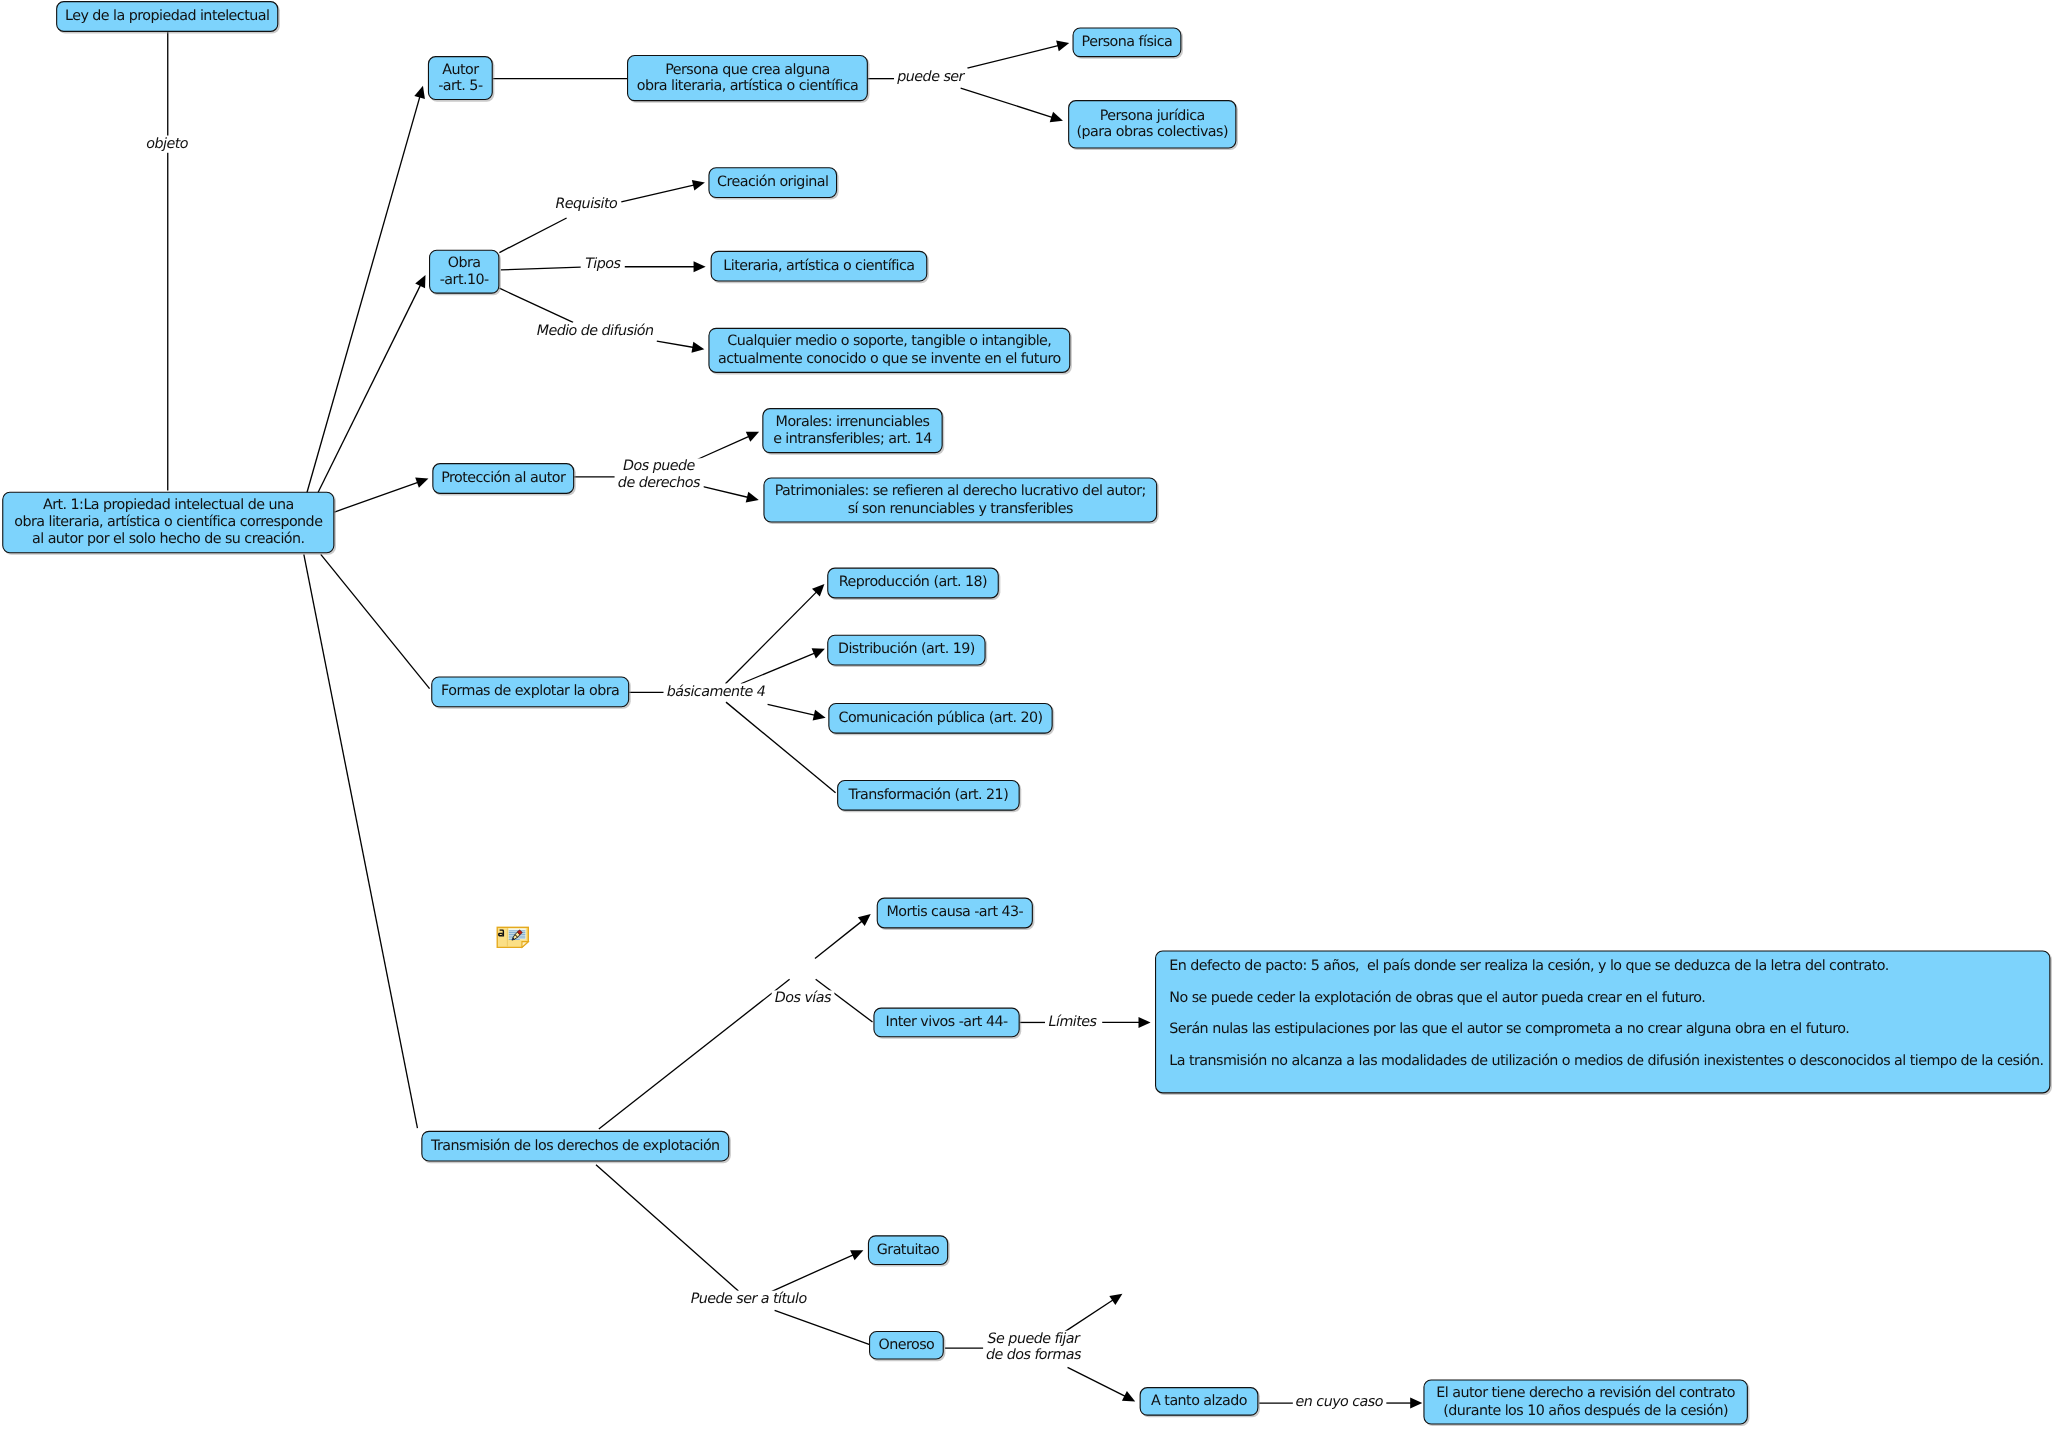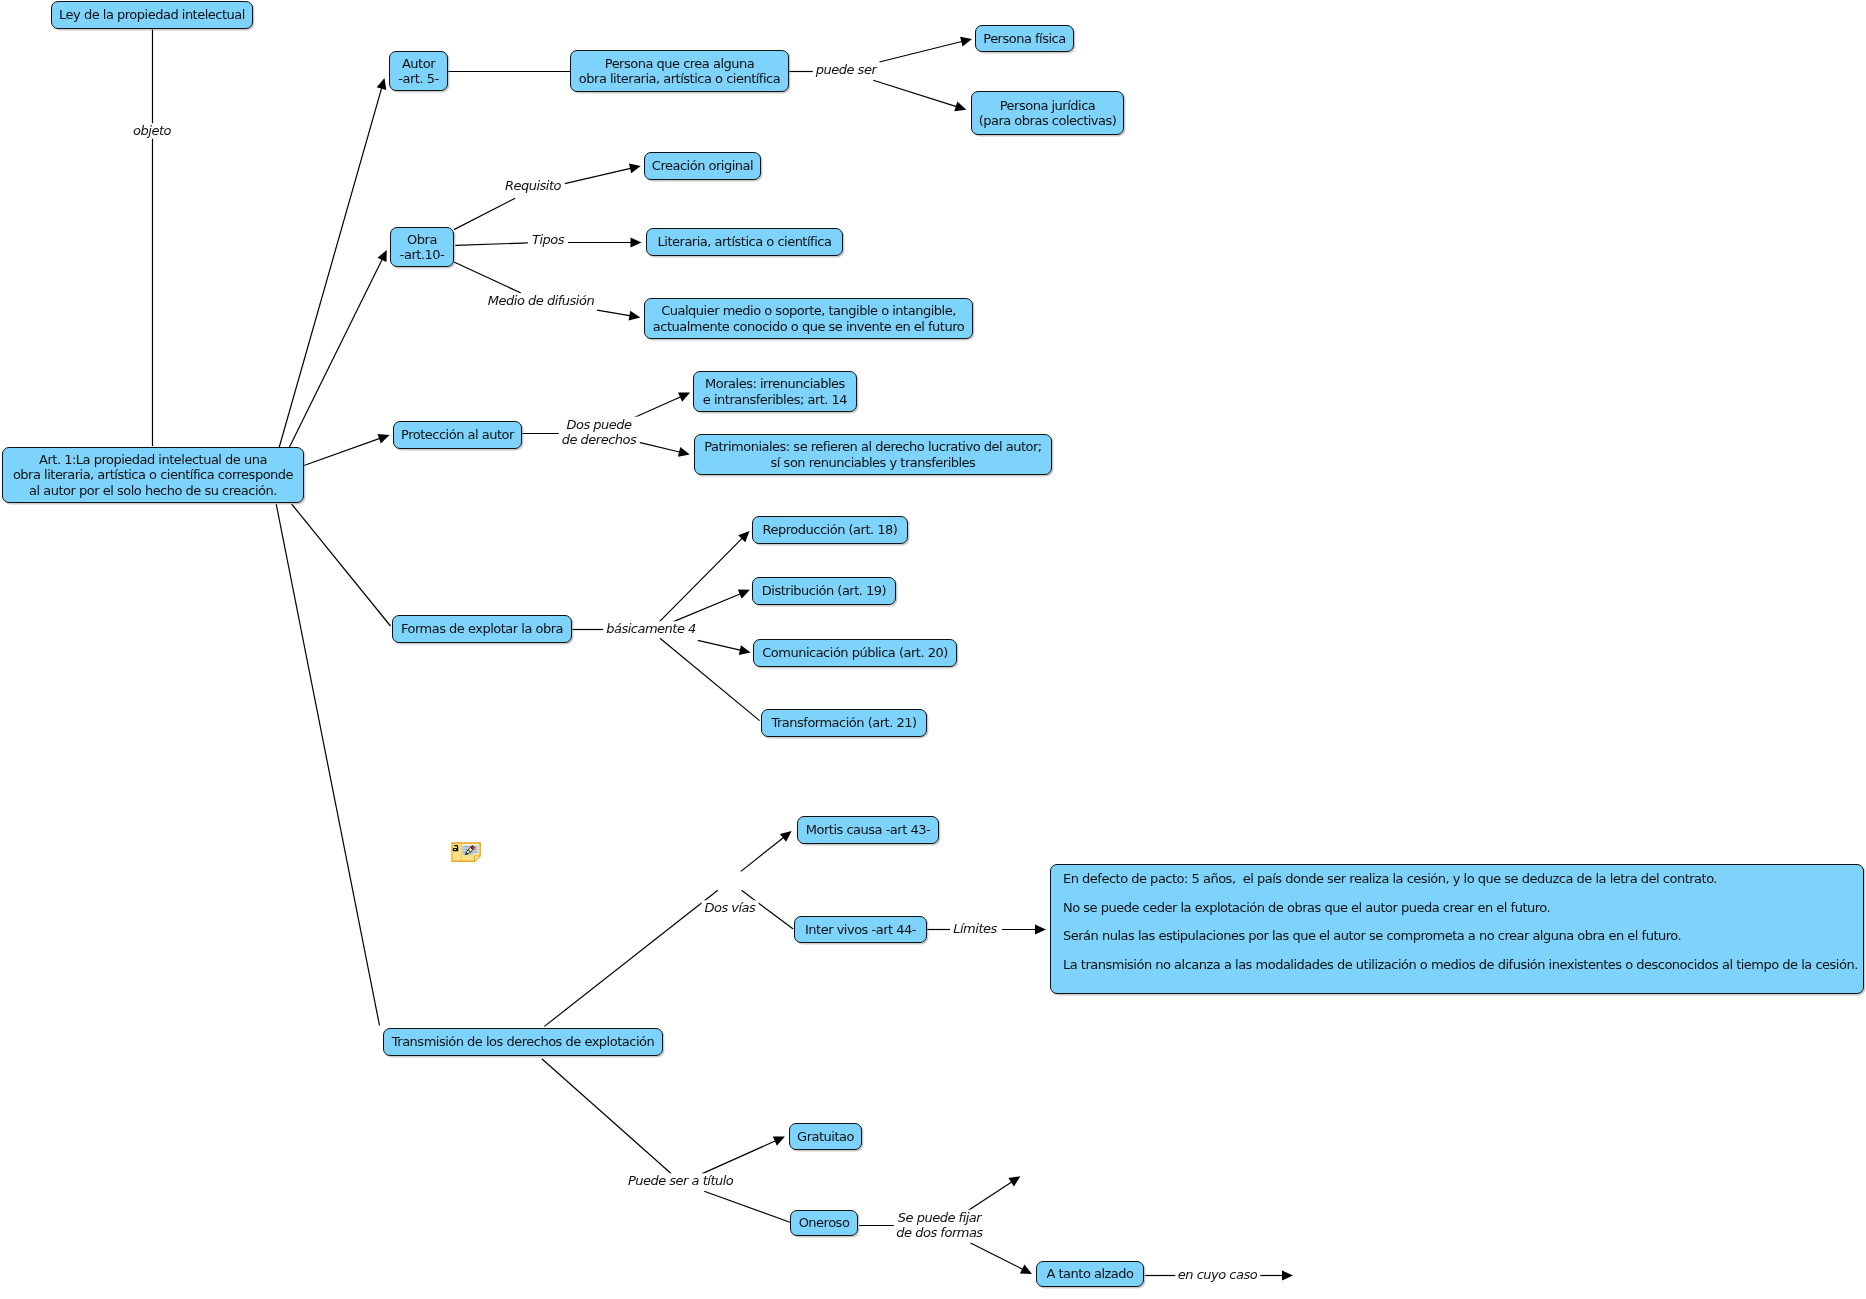--- a/index.html
+++ b/index.html
@@ -112,20 +112,22 @@
   <div class="concept" style="left:383px;top:1028px;width:280px;height:28px;">Transmisión de los derechos de explotación</div>
   <div class="concept" style="left:797px;top:816px;width:142px;height:28px;">Mortis causa -art 43-</div>
   <div class="concept" style="left:794px;top:916px;width:133px;height:27px;">Inter vivos -art 44-</div>
   <div class="concept left" style="left:1050px;top:864px;width:814px;height:130px;">En defecto de pacto: 5 años,  el país donde ser realiza la cesión, y lo que se deduzca de la letra del contrato.
 No se puede ceder la explotación de obras que el autor pueda crear en el futuro.
 Serán nulas las estipulaciones por las que el autor se comprometa a no crear alguna obra en el futuro.
 La transmisión no alcanza a las modalidades de utilización o medios de difusión inexistentes o desconocidos al tiempo de la cesión.</div>
   <div class="concept" style="left:789px;top:1123px;width:73px;height:27px;">Gratuitao</div>
   <div class="concept" style="left:790px;top:1210px;width:68px;height:26px;">Oneroso</div>
   <div class="concept" style="left:1036px;top:1261px;width:108px;height:26px;">A tanto alzado</div>
+  <div class="concept" style="left:1294px;top:1254px;width:295px;height:41px;">El autor tiene derecho a revisión del contrato
+(durante los 10 años después de la cesión)</div>
   <div class="phrase" style="left:152px;top:131px;">objeto</div>
   <div class="phrase" style="left:846px;top:70px;">puede ser</div>
   <div class="phrase" style="left:533px;top:186px;">Requisito</div>
   <div class="phrase" style="left:548px;top:240px;">Tipos</div>
   <div class="phrase" style="left:541px;top:301px;">Medio de difusión</div>
   <div class="phrase" style="left:599px;top:432px;">Dos puede
 de derechos</div>
   <div class="phrase" style="left:651px;top:629px;">básicamente 4</div>
   <div class="phrase" style="left:729.9px;top:880px;margin-top:28px;">Dos vías</div>
   <div class="phrase" style="left:975px;top:929px;">Límites</div>

